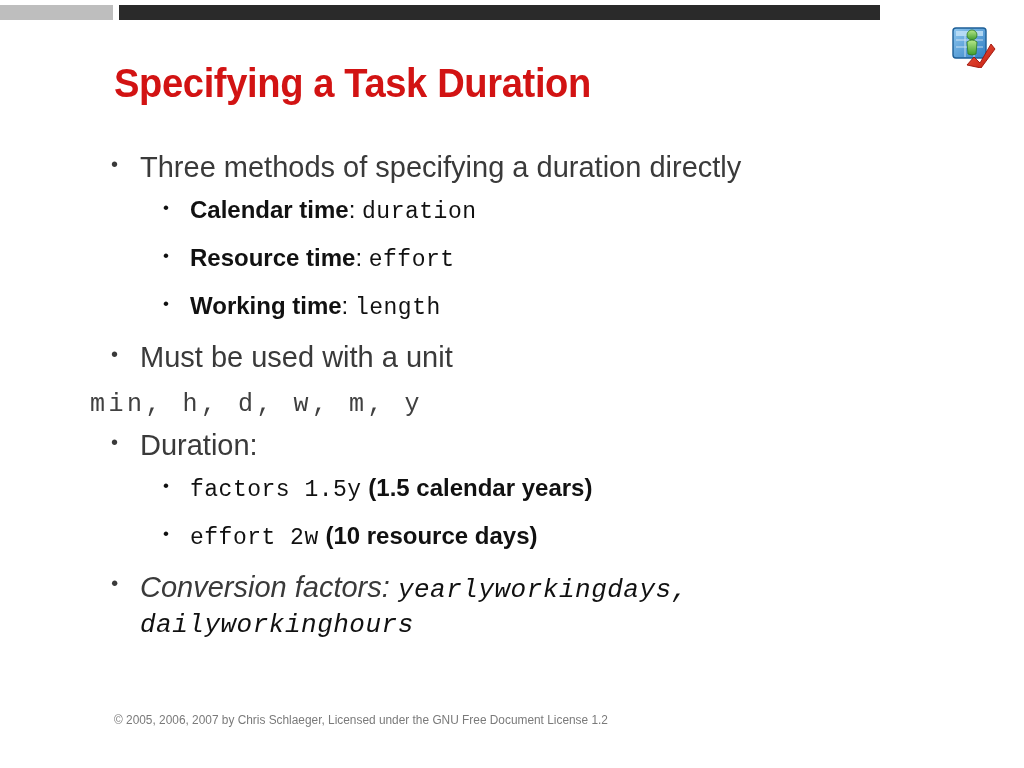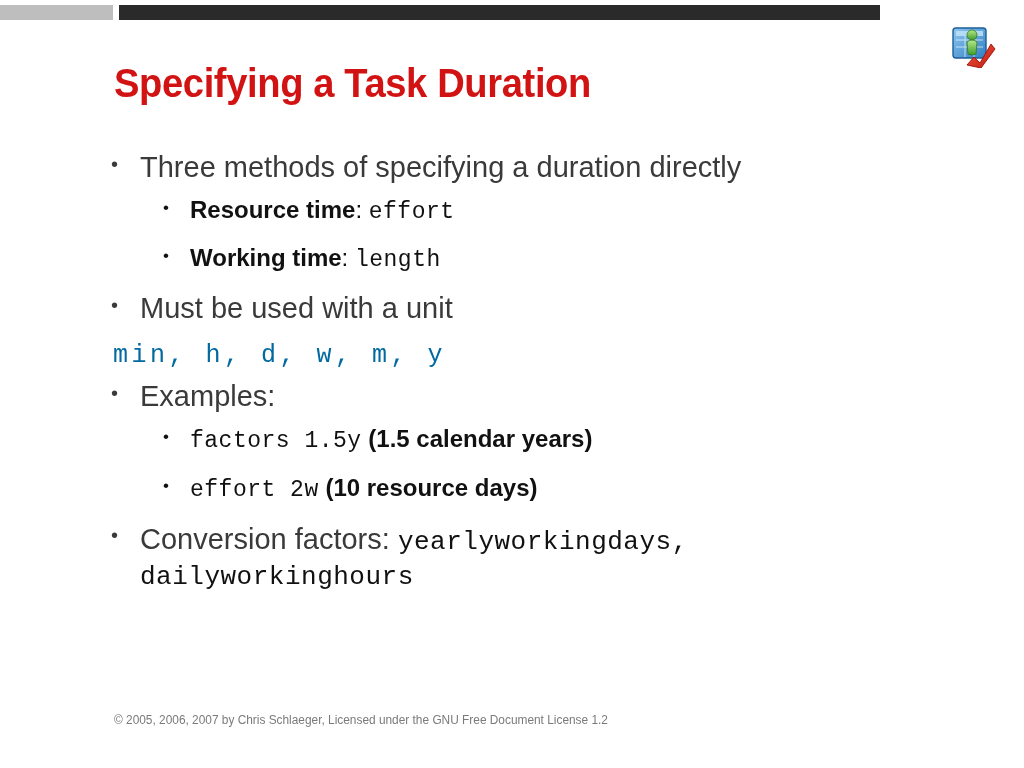--- a/index.html
+++ b/index.html
@@ -121,31 +121,31 @@
   .l1 code { font-size: 26px; }
 
   .note {
     font-weight: bold;
     font-size: 24px;
     color: #111111;
     font-family: "Liberation Sans", sans-serif;
   }
 
   .units-line {
-    padding-left: 113px;
+    padding-left: 90px;
     font-family: "Liberation Mono", "DejaVu Sans Mono", monospace;
     font-size: 25px;
-    color: #0369a1;
+    color: #404040;
     letter-spacing: 3.5px;
     margin-top: 10px;
     margin-bottom: 11px;
     white-space: nowrap;
   }
 
-  .l1.wrap { white-space: normal; line-height: 1.15; padding-right: 84px; }
+  .l1.wrap { white-space: normal; line-height: 1.15; padding-right: 84px; font-style: italic; }
   .l1.wrap code { font-size: 26px; }
 
   
   .gap-a { margin-bottom: 8px; }
   .gap-b { margin-bottom: 16px; }
 
   
   .footer {
     position: absolute;
     left: 114px;
@@ -192,35 +192,38 @@
 <div class="slide-title">Specifying a Task Duration</div>
 
 <div class="body-block">
 
   <div class="l1 gap-a">
     <span>Three methods of specifying a duration directly</span>
   </div>
 
   <div class="sub-group">
     <div class="l2">
+      <span class="lbl">Calendar time</span><span class="plain">: </span><code>duration</code>
+    </div>
+    <div class="l2">
       <span class="lbl">Resource time</span><span class="plain">: </span><code>effort</code>
     </div>
     <div class="l2">
       <span class="lbl">Working time</span><span class="plain">: </span><code>length</code>
     </div>
   </div>
 
   <div class="l1 gap-b">
     <span>Must be used with a unit</span>
   </div>
 
   <div class="units-line">min, h, d, w, m, y</div>
 
   <div class="l1 gap-a">
-    <span>Examples:</span>
+    <span>Duration:</span>
   </div>
 
   <div class="sub-group">
     <div class="l2">
       <code>factors 1.5y</code> <span class="note">(1.5 calendar years)</span>
     </div>
     <div class="l2">
       <code>effort 2w</code> <span class="note">(10 resource days)</span>
     </div>
   </div>

